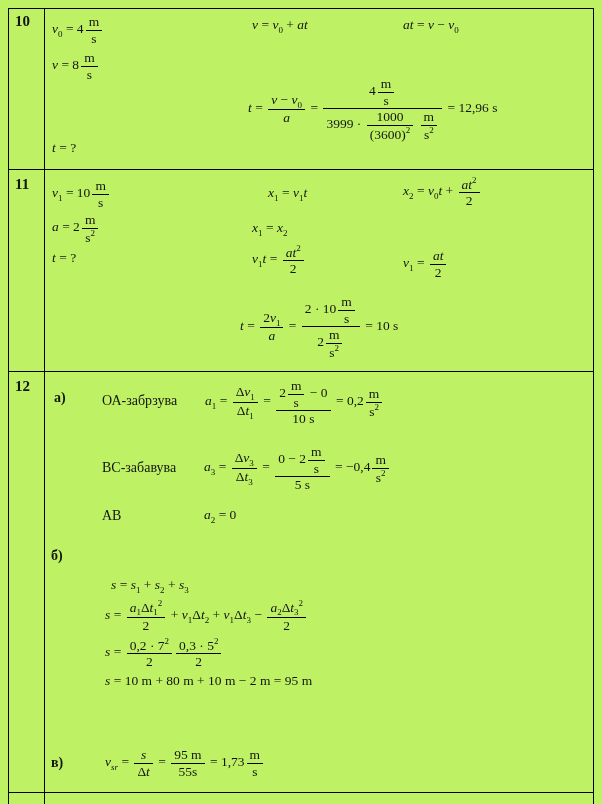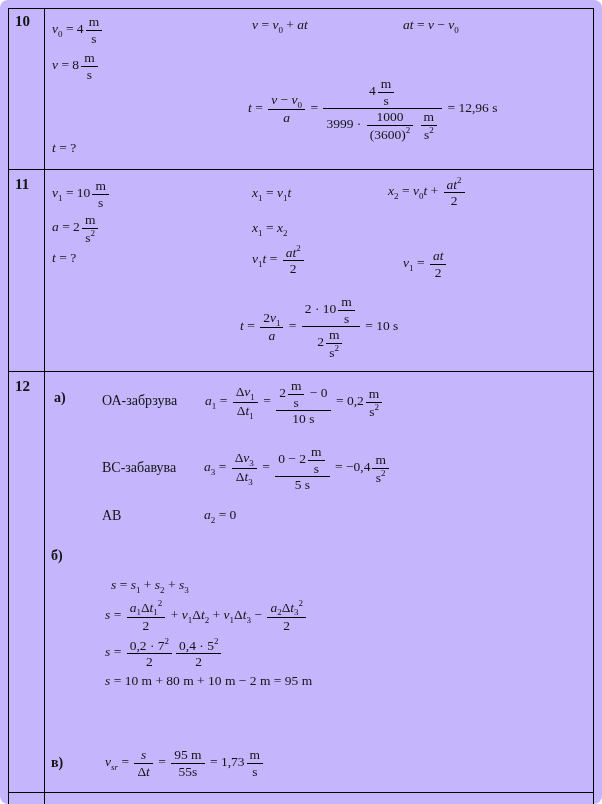--- a/index.html
+++ b/index.html
@@ -1,17 +1,17 @@
 <!DOCTYPE html>
 <html><head>
 <meta charset="utf-8">
 <style>
   html,body{margin:0;padding:0;background:#fff;}
-  .page{position:relative;width:602px;height:804px;background:#c4b5fd;overflow:hidden;
-        font-family:"Liberation Serif",serif;color:#141414;border-radius:8px;}
+  .page{position:relative;width:602px;height:804px;background:#bef264;overflow:hidden;
+        font-family:"Liberation Serif",serif;color:#141414;}
   .hline{position:absolute;left:8px;width:586px;height:0;border-top:1.6px solid #000;}
   .vline{position:absolute;top:8px;width:0;height:796px;border-left:1.6px solid #000;}
   .rownum{position:absolute;font-weight:bold;font-size:15px;line-height:1;}
   .lbl{position:absolute;font-size:14px;line-height:1.1;white-space:nowrap;}
   .bold{font-weight:bold;}
   .eq{position:absolute;font-size:13.5px;line-height:1.15;white-space:nowrap;}
   .it{font-style:italic;}
   .eq sub{font-size:9px;line-height:1;}
   .eq sup{font-size:9px;line-height:1;}
   .frac{display:inline-block;vertical-align:middle;text-align:center;margin:0 2px;line-height:1.15;}
@@ -36,39 +36,39 @@
   <div class="rownum" style="left:15px;top:379px">12</div>
 
   <div class="eq" style="left:52px;top:14px"><span class="it">v</span><sub>0</sub><span> = 4</span><span class="frac"><span class="fn"><span>m</span></span><span class="fd"><span>s</span></span></span></div>
   <div class="eq" style="left:252px;top:17px"><span class="it">v</span><span> = </span><span class="it">v</span><sub>0</sub><span> + </span><span class="it">at</span></div>
   <div class="eq" style="left:403px;top:17px"><span class="it">at</span><span> = </span><span class="it">v</span><span> − </span><span class="it">v</span><sub>0</sub></div>
   <div class="eq" style="left:52px;top:50px"><span class="it">v</span><span> = 8</span><span class="frac"><span class="fn"><span>m</span></span><span class="fd"><span>s</span></span></span></div>
   <div class="eq" style="left:248px;top:76px"><span class="it">t</span><span> = </span><span class="frac"><span class="fn"><span class="it">v</span><span> − </span><span class="it">v</span><sub>0</sub></span><span class="fd"><span class="it">a</span></span></span><span> = </span><span class="frac"><span class="fn"><span>4</span><span class="frac"><span class="fn"><span>m</span></span><span class="fd"><span>s</span></span></span></span><span class="fd"><span>3999 · </span><span class="frac"><span class="fn"><span>1000</span></span><span class="fd"><span>(3600)</span><sup>2</sup></span></span><span> </span><span class="frac"><span class="fn"><span>m</span></span><span class="fd"><span>s</span><sup>2</sup></span></span></span></span><span> = 12,96 s</span></div>
   <div class="eq" style="left:52px;top:140px"><span class="it">t</span><span> = ?</span></div>
 
   <div class="eq" style="left:52px;top:178px"><span class="it">v</span><sub>1</sub><span> = 10</span><span class="frac"><span class="fn"><span>m</span></span><span class="fd"><span>s</span></span></span></div>
-  <div class="eq" style="left:252px;top:185px"><span class="it">x</span><sub>1</sub><span> = </span><span class="it">v</span><sub>1</sub><span class="it">t</span></div>
-  <div class="eq" style="left:388px;top:176px"><span class="it">x</span><sub>2</sub><span> = </span><span class="it">v</span><sub>0</sub><span class="it">t</span><span> + </span><span class="frac"><span class="fn"><span class="it">at</span><sup>2</sup></span><span class="fd"><span>2</span></span></span></div>
+  <div class="eq" style="left:268px;top:185px"><span class="it">x</span><sub>1</sub><span> = </span><span class="it">v</span><sub>1</sub><span class="it">t</span></div>
+  <div class="eq" style="left:403px;top:176px"><span class="it">x</span><sub>2</sub><span> = </span><span class="it">v</span><sub>0</sub><span class="it">t</span><span> + </span><span class="frac"><span class="fn"><span class="it">at</span><sup>2</sup></span><span class="fd"><span>2</span></span></span></div>
   <div class="eq" style="left:52px;top:212px"><span class="it">a</span><span> = 2</span><span class="frac"><span class="fn"><span>m</span></span><span class="fd"><span>s</span><sup>2</sup></span></span></div>
   <div class="eq" style="left:252px;top:220px"><span class="it">x</span><sub>1</sub><span> = </span><span class="it">x</span><sub>2</sub></div>
   <div class="eq" style="left:52px;top:250px"><span class="it">t</span><span> = ?</span></div>
   <div class="eq" style="left:252px;top:244px"><span class="it">v</span><sub>1</sub><span class="it">t</span><span> = </span><span class="frac"><span class="fn"><span class="it">at</span><sup>2</sup></span><span class="fd"><span>2</span></span></span></div>
   <div class="eq" style="left:403px;top:248px"><span class="it">v</span><sub>1</sub><span> = </span><span class="frac"><span class="fn"><span class="it">at</span></span><span class="fd"><span>2</span></span></span></div>
   <div class="eq" style="left:240px;top:294px"><span class="it">t</span><span> = </span><span class="frac"><span class="fn"><span>2</span><span class="it">v</span><sub>1</sub></span><span class="fd"><span class="it">a</span></span></span><span> = </span><span class="frac"><span class="fn"><span>2 · 10</span><span class="frac"><span class="fn"><span>m</span></span><span class="fd"><span>s</span></span></span></span><span class="fd"><span>2</span><span class="frac"><span class="fn"><span>m</span></span><span class="fd"><span>s</span><sup>2</sup></span></span></span></span><span> = 10 s</span></div>
 
   <div class="lbl bold" style="left:54px;top:390px">а)</div>
   <div class="lbl" style="left:102px;top:393px">ОА-забрзува</div>
   <div class="eq" style="left:205px;top:378px"><span class="it">a</span><sub>1</sub><span> = </span><span class="frac"><span class="fn"><span>Δ</span><span class="it">v</span><sub>1</sub></span><span class="fd"><span>Δ</span><span class="it">t</span><sub>1</sub></span></span><span> = </span><span class="frac"><span class="fn"><span>2</span><span class="frac"><span class="fn"><span>m</span></span><span class="fd"><span>s</span></span></span><span> − 0</span></span><span class="fd"><span>10 s</span></span></span><span> = 0,2</span><span class="frac"><span class="fn"><span>m</span></span><span class="fd"><span>s</span><sup>2</sup></span></span></div>
   <div class="lbl" style="left:102px;top:460px">ВС-забавува</div>
   <div class="eq" style="left:204px;top:444px"><span class="it">a</span><sub>3</sub><span> = </span><span class="frac"><span class="fn"><span>Δ</span><span class="it">v</span><sub>3</sub></span><span class="fd"><span>Δ</span><span class="it">t</span><sub>3</sub></span></span><span> = </span><span class="frac"><span class="fn"><span>0 − 2</span><span class="frac"><span class="fn"><span>m</span></span><span class="fd"><span>s</span></span></span></span><span class="fd"><span>5 s</span></span></span><span> = −0,4</span><span class="frac"><span class="fn"><span>m</span></span><span class="fd"><span>s</span><sup>2</sup></span></span></div>
   <div class="lbl" style="left:102px;top:508px">АВ</div>
   <div class="eq" style="left:204px;top:507px"><span class="it">a</span><sub>2</sub><span> = 0</span></div>
 
   <div class="lbl bold" style="left:51px;top:548px">б)</div>
   <div class="eq" style="left:111px;top:577px"><span class="it">s</span><span> = </span><span class="it">s</span><sub>1</sub><span> + </span><span class="it">s</span><sub>2</sub><span> + </span><span class="it">s</span><sub>3</sub></div>
   <div class="eq" style="left:105px;top:599px"><span class="it">s</span><span> = </span><span class="frac"><span class="fn"><span class="it">a</span><sub>1</sub><span>Δ</span><span class="it">t</span><sub>1</sub><sup>2</sup></span><span class="fd"><span>2</span></span></span><span> + </span><span class="it">v</span><sub>1</sub><span>Δ</span><span class="it">t</span><sub>2</sub><span> + </span><span class="it">v</span><sub>1</sub><span>Δ</span><span class="it">t</span><sub>3</sub><span> − </span><span class="frac"><span class="fn"><span class="it">a</span><sub>2</sub><span>Δ</span><span class="it">t</span><sub>3</sub><sup>2</sup></span><span class="fd"><span>2</span></span></span></div>
-  <div class="eq" style="left:105px;top:637px"><span class="it">s</span><span> = </span><span class="frac"><span class="fn"><span>0,2 · 7</span><sup>2</sup></span><span class="fd"><span>2</span></span></span><span class="frac"><span class="fn"><span>0,4 · 5</span><sup>2</sup></span><span class="fd"><span>2</span></span></span></div>
+  <div class="eq" style="left:105px;top:637px"><span class="it">s</span><span> = </span><span class="frac"><span class="fn"><span>0,2 · 7</span><sup>2</sup></span><span class="fd"><span>2</span></span></span><span class="frac"><span class="fn"><span>0,3 · 5</span><sup>2</sup></span><span class="fd"><span>2</span></span></span></div>
   <div class="eq" style="left:105px;top:673px"><span class="it">s</span><span> = 10 m + 80 m + 10 m − 2 m = 95 m</span></div>
 
   <div class="lbl bold" style="left:51px;top:755px">в)</div>
   <div class="eq" style="left:105px;top:747px"><span class="it">v</span><sub class="it">sr</sub><span> = </span><span class="frac"><span class="fn"><span class="it">s</span></span><span class="fd"><span>Δ</span><span class="it">t</span></span></span><span> = </span><span class="frac"><span class="fn"><span>95 m</span></span><span class="fd"><span>55s</span></span></span><span> = 1,73</span><span class="frac"><span class="fn"><span>m</span></span><span class="fd"><span>s</span></span></span></div>
 
 </div>
 
 </body></html>

